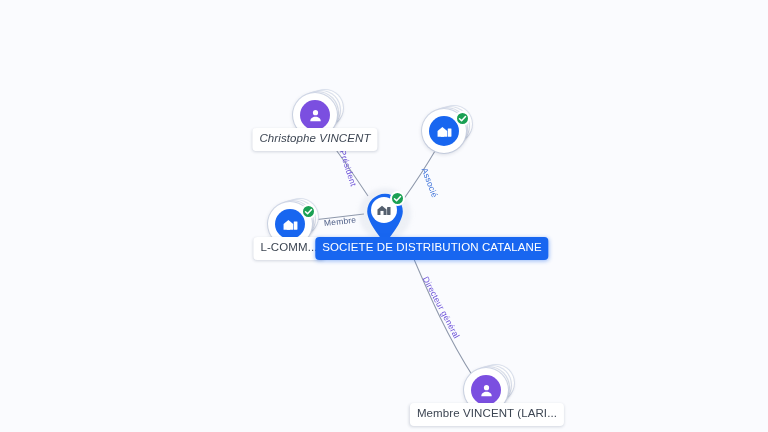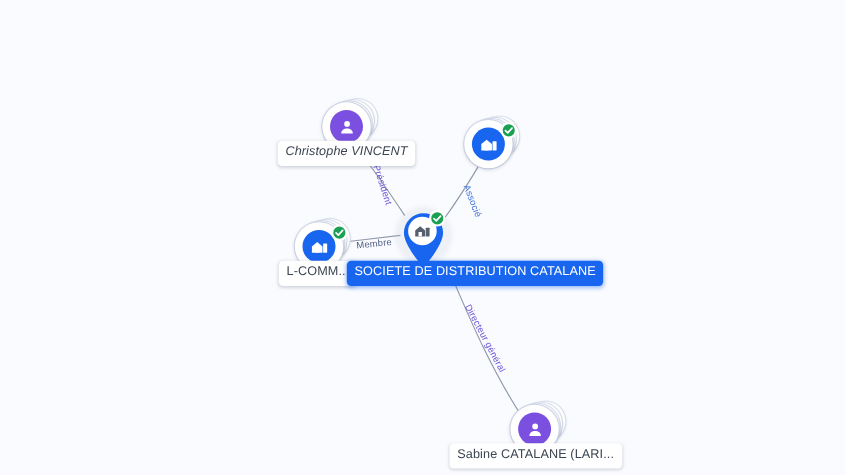--- a/index.html
+++ b/index.html
@@ -266,17 +266,17 @@
             <div class="stack-card c1"></div>
             <div class="stack-card c0"></div>
             <div class="avatar" style="background:#7b4fe0">
               <svg width="17" height="17" viewBox="0 0 24 24" fill="#ffffff">
                 <circle cx="12" cy="8" r="3.7"></circle>
                 <path d="M4.6 20.2c0-4.1 3.4-6.4 7.4-6.4s7.4 2.3 7.4 6.4z"></path>
               </svg>
             </div>
           </div>
         </div>
-        <div class="node-label" style="left: 487px; top: 403px;">Sabine CATALANE (LARI...</div>
+        <div class="node-label" style="left: 487px; top: 403px;">Membre VINCENT (LARI...</div>
       </div>
 
   </div>
 </div>
 
 </body></html>

